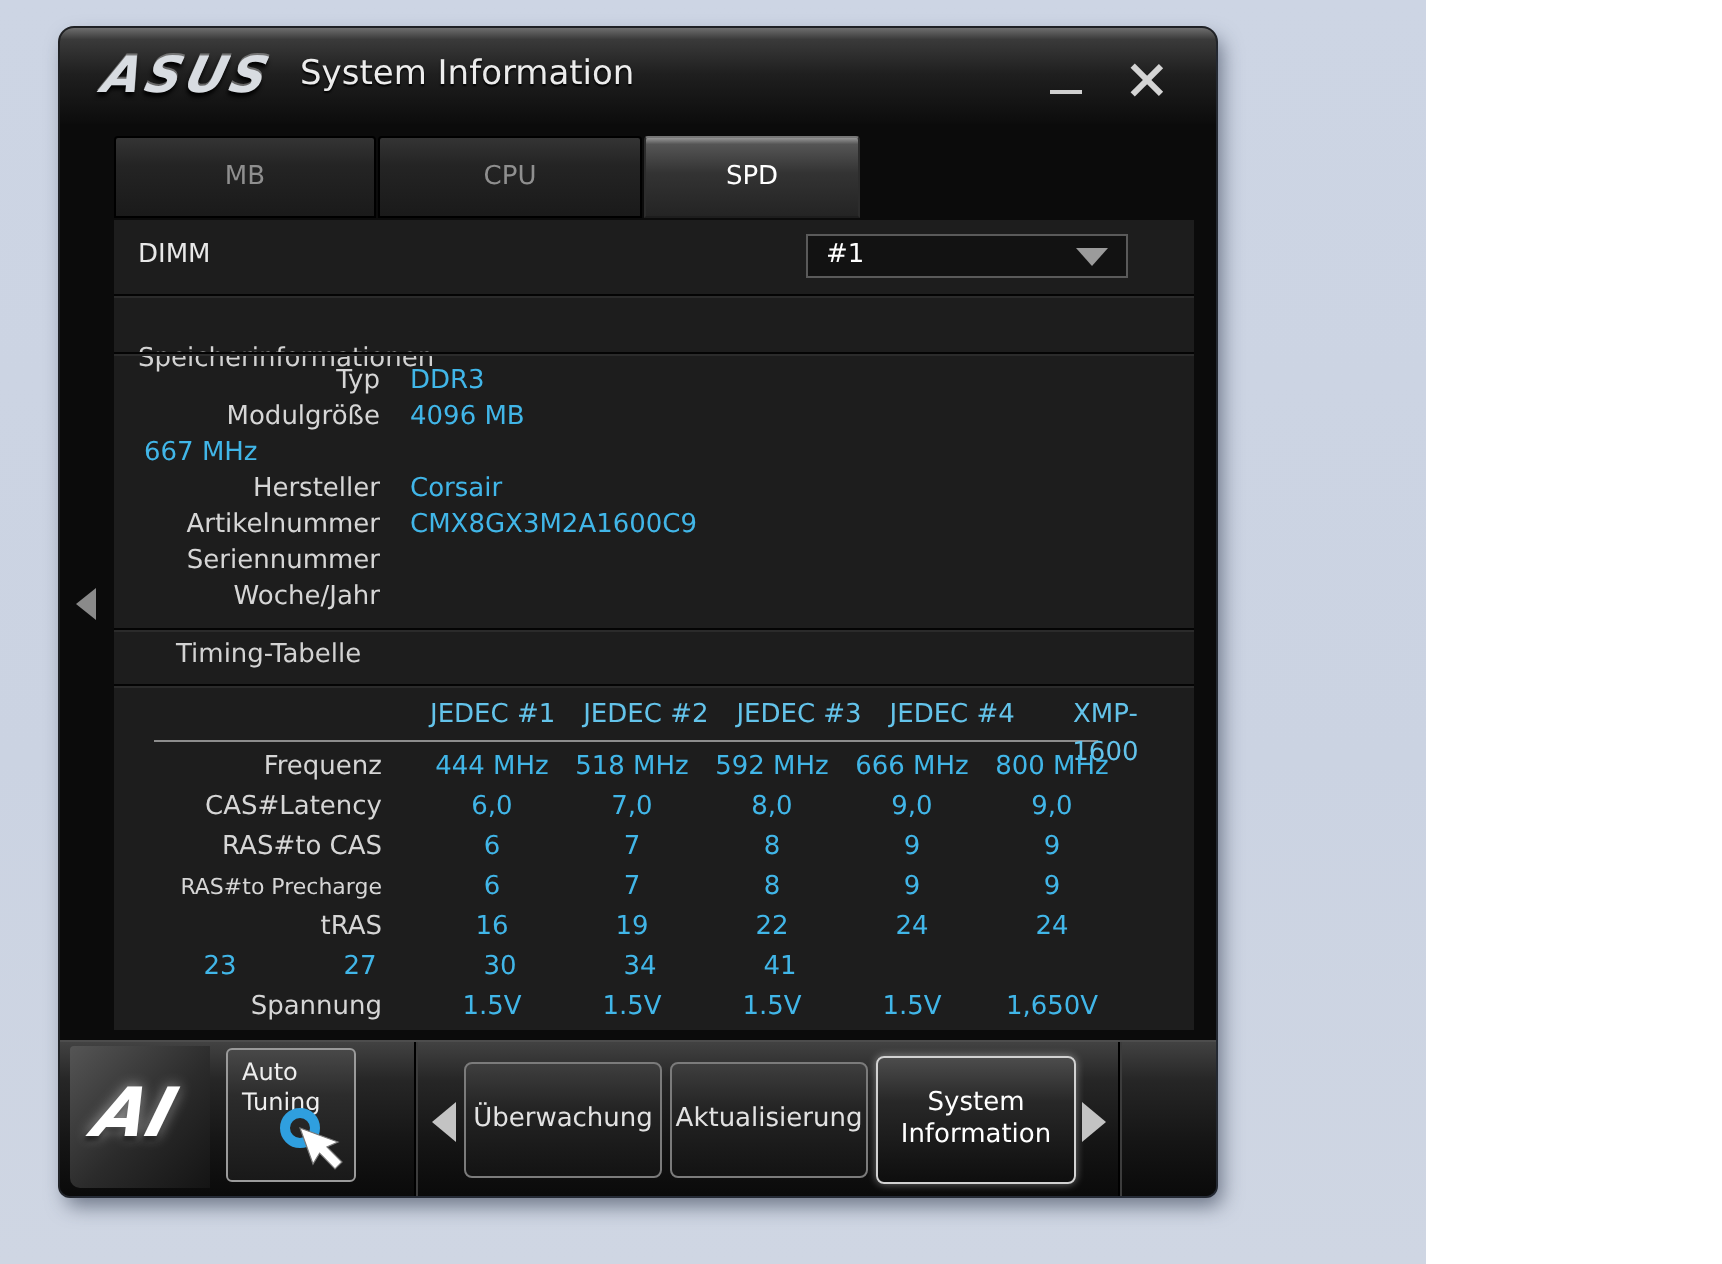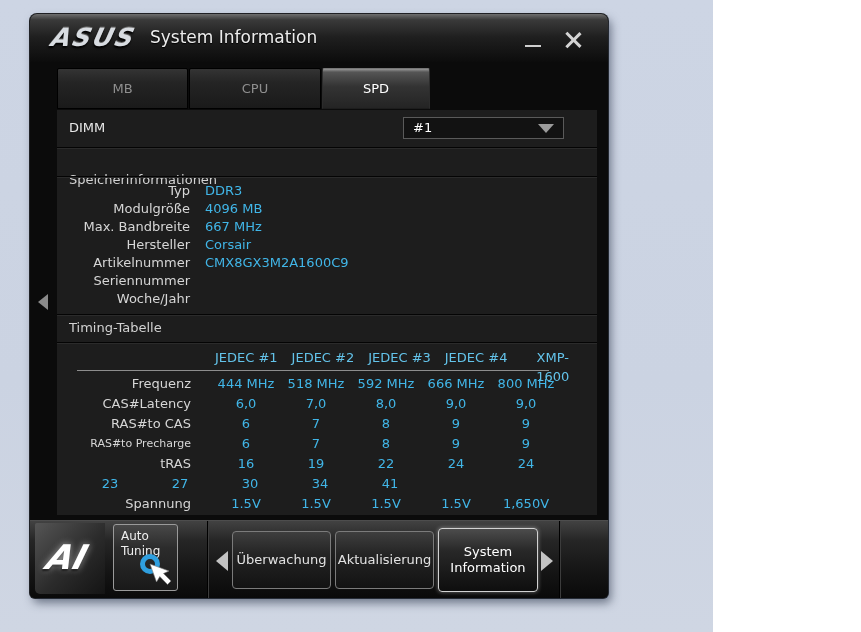--- a/index.html
+++ b/index.html
@@ -52,21 +52,21 @@
   .dimm-label { position:absolute; left:12px; top:10px; color:#e8e8e8; }
   .dimm-select { position:absolute; left:346px; top:7px; width:161px; height:22px;
                  background:#121212; border:1px solid #5a5a5a; cursor:pointer; }
   .dimm-select .val { position:absolute; left:9px; top:2px; color:#ffffff; font-size:13px; }
   .dropdown-arrow { position:absolute; right:9px; top:6px; width:0; height:0;
                     border-left:8px solid transparent; border-right:8px solid transparent;
                     border-top:9px solid #9b9b9b; }
 
   .section-header { position:absolute; left:0; width:100%; height:28px; color:#d2d2d2; }
   .section-header span { position:absolute; left:12px; top:6px; }
-  .sec1 { top:56px; } .sec2 { top:204px; }
+  .sec1 { top:56px; } .sec2 { top:204px;margin-left:19px; }
 
   .info-block { position:absolute; left:0; top:72px; width:100%; }
   .info-row { display:flex; height:18px; line-height:18px; }
   .info-label { width:133px; text-align:right; color:#d6d6d6; }
   .info-value { margin-left:15px; color:#41b6e8; }
 
   .timing-block { position:absolute; left:18px; top:238px; width:510px; }
   .t-row { display:flex; height:20px; line-height:20px; }
   .t-head { height:19px; line-height:19px;gap:12px; }
   .t-label { width:136px; padding-right:20px; text-align:right; color:#d6d6d6; }
@@ -161,21 +161,20 @@
       <div class="info-block">
         <div class="info-row">
           <span class="info-label">Typ</span>
           <span class="info-value">DDR3</span>
         </div>
         <div class="info-row">
           <span class="info-label">Modulgröße</span>
           <span class="info-value">4096 MB</span>
         </div>
         <div class="info-row">
-          <span class="info-label">Max. Bandbreite</span>
           <span class="info-value">667 MHz</span>
         </div>
         <div class="info-row">
           <span class="info-label">Hersteller</span>
           <span class="info-value">Corsair</span>
         </div>
         <div class="info-row">
           <span class="info-label">Artikelnummer</span>
           <span class="info-value">CMX8GX3M2A1600C9</span>
         </div>

